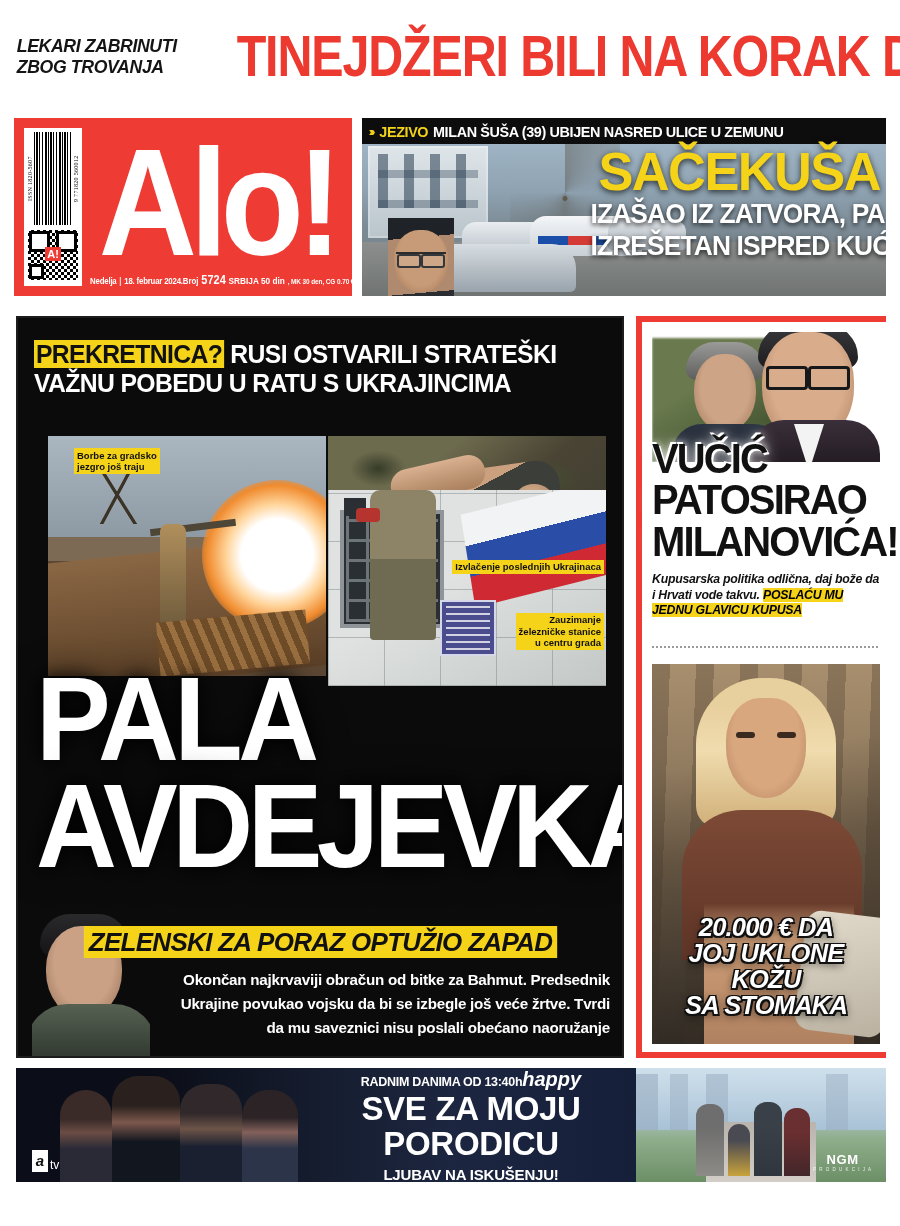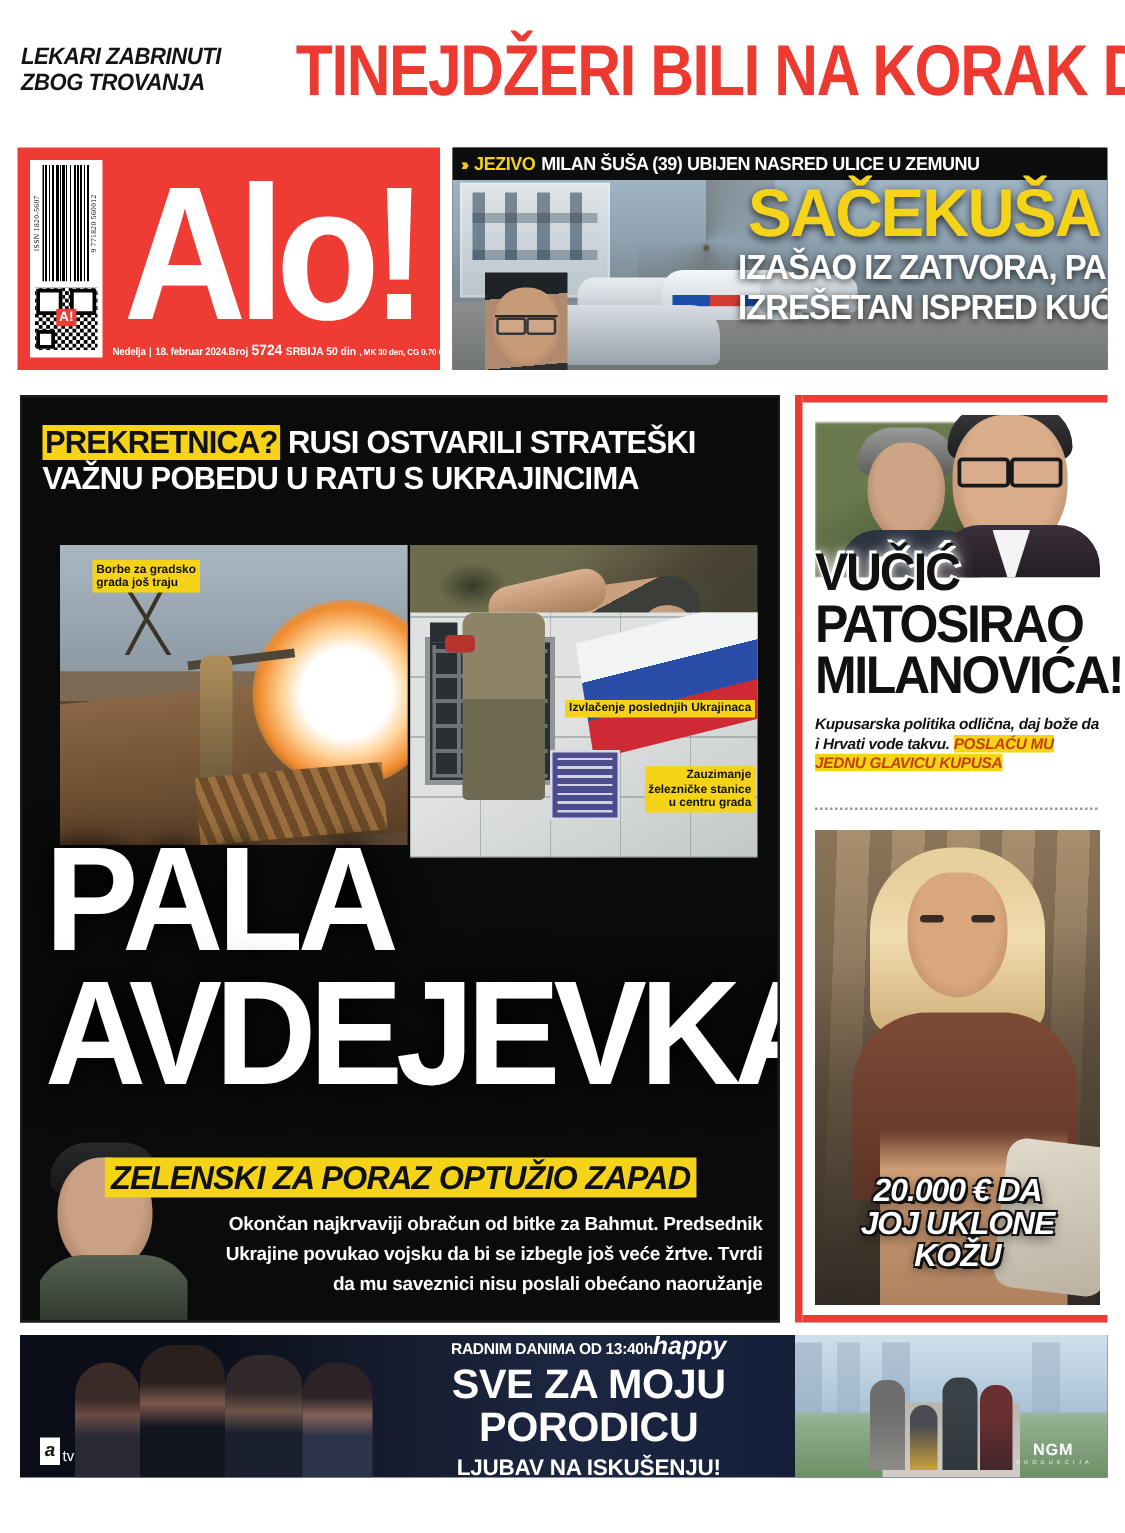--- a/index.html
+++ b/index.html
@@ -451,21 +451,21 @@
     letter-spacing: -1.9px;
     text-shadow: 0 0 7px #fff, 0 0 14px #fff, 2px 2px 0 #fff, -2px -2px 0 #fff;
     transform: scaleY(1.06); transform-origin: left top;
   }
   .s1-sub {
     position: absolute; left: 0; right: 0; top: 240px;
     font-weight: bold; font-style: italic; font-size: 12.3px; line-height: 15.5px;
     color: #111; letter-spacing: -0.25px;
   }
   .s1-sub .red {
-    color: #c2410c; background: #f5d319;
+    color: #000000; background: #f5d319;
     box-decoration-break: clone; -webkit-box-decoration-break: clone;
   }
   .s-divider {
     position: absolute; left: 16px; right: 8px; top: 330px; height: 1px;
     border-top: 2px dotted #9a9a9a;
   }
 
   .s2 { position: absolute; left: 16px; top: 348px; right: 6px; bottom: 14px; overflow: hidden; }
   .s2-photo { position: absolute; inset: 0; overflow: hidden;
     background: linear-gradient(170deg,#9c8568 0 26%, #6c5b47 48%, #413a33 100%); }
@@ -548,21 +548,21 @@
   .ad-center {
     position: absolute; left: 290px; top: 0; width: 330px; height: 100%;
     display: flex; flex-direction: column; align-items: center; justify-content: center;
     color: #fff;
   }
   .ad-top { display: flex; align-items: baseline; white-space: nowrap; }
   .ad-top .t1 { font-weight: bold; font-size: 12.5px; letter-spacing: -0.3px; text-align: right; }
   .ad-top .happy { font-style: italic; font-weight: bold; font-size: 20px; margin-left: 0; }
   .ad-l1 { font-weight: bold; font-size: 33px; line-height: 35px; letter-spacing: -0.3px; }
   .ad-l2 { font-weight: bold; font-size: 33px; line-height: 35px; letter-spacing: -0.3px; }
-  .ad-l3 { font-weight: bold; font-size: 18px; margin-top: 5px; letter-spacing: -0.2px; }
+  .ad-l3 { font-weight: bold; font-size: 15px; margin-top: 5px; letter-spacing: -0.2px; }
   .ad-right { position: absolute; right: 0; top: 0; width: 250px; height: 100%;
     background: linear-gradient(180deg,#b9cddd 0 34%, #8fae8c 62%, #6c8f66 100%); overflow: hidden; }
   .ad-right .sky2 { position:absolute; inset: 0 0 46% 0;
     background: linear-gradient(180deg,#cfe0ec,#a9c2d6); }
   .ad-right .city {
     position: absolute; left: 0; top: 6px; width: 100%; height: 56px;
     background:
       linear-gradient(90deg, rgba(150,170,190,.55) 0 22px, transparent 22px 34px,
         rgba(150,170,190,.45) 34px 52px, transparent 52px 70px,
         rgba(150,170,190,.5) 70px 92px, transparent 92px 190px,
@@ -658,21 +658,21 @@
       <div class="ph ph1">
         <div class="sky"></div>
           <div class="trench"></div>
           <div class="branch"></div>
         <div class="flash"></div>
           <div class="tube"></div>
           <div class="soldier"></div>
           <div class="debris"></div>
         <div class="cap cap1">
           <div>Borbe za gradsko</div>
-          <div>grada još traju</div>
+          <div>jezgro još traju</div>
         </div>
       </div>
       <div class="ph ph2">
         <div class="camo"></div>
           <div class="body"></div>
           <div class="arm"></div>
           <div class="head"></div>
         <div class="cap cap2">Izvlačenje poslednjih Ukrajinaca</div>
       </div>
       <div class="ph ph3">
@@ -744,20 +744,21 @@
           <div class="hair"></div>
           <div class="face"></div>
         <div class="eyes"></div>
           <div class="top"></div>
           <div class="skin"></div>
           <div class="bag"></div>
       </div>
       <div class="s2-title">
         <div>20.000 € DA</div>
         <div>JOJ UKLONE KOŽU</div>
+        <div>SA STOMAKA</div>
       </div>
     </div>
   </div>
 
   <div class="ad">
     <div class="ad-left">
       <div class="p adp1"></div>
         <div class="p adp2"></div>
         <div class="p adp3"></div>
         <div class="p adp4"></div>

